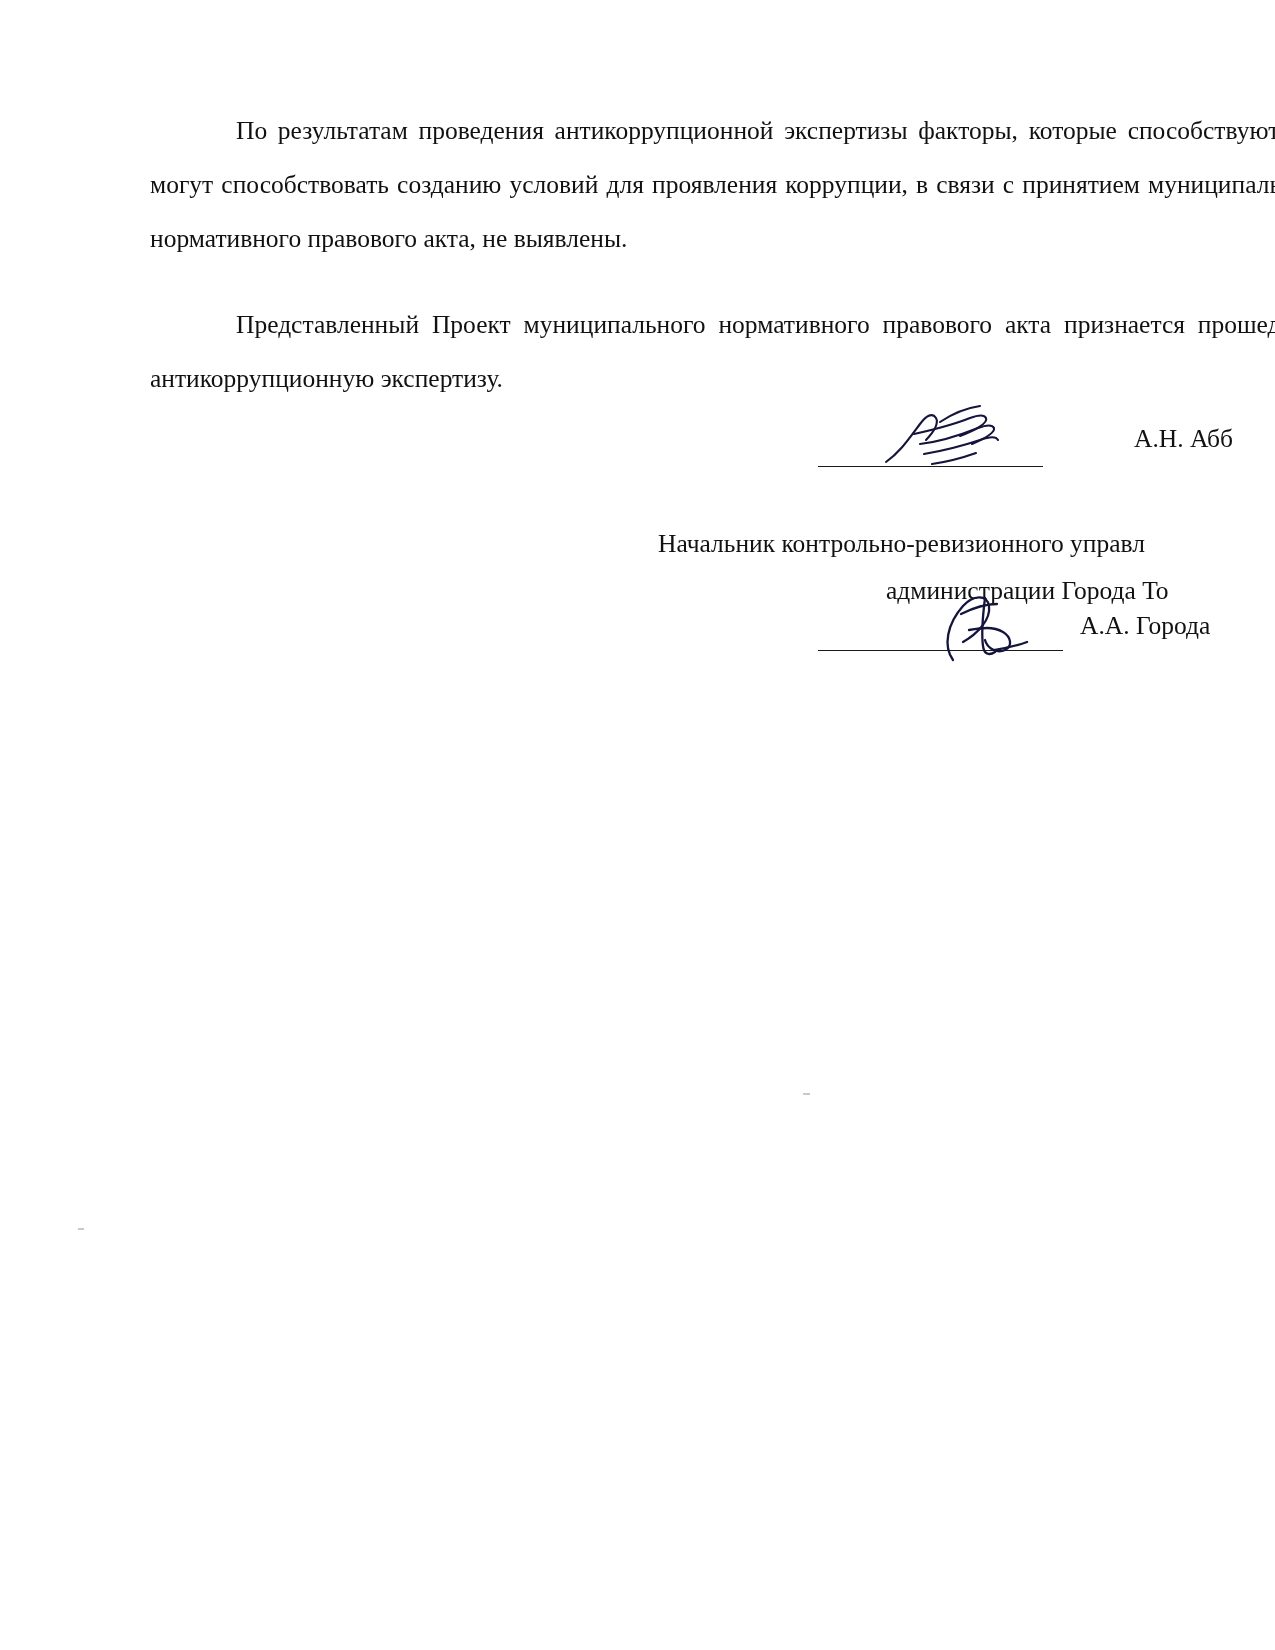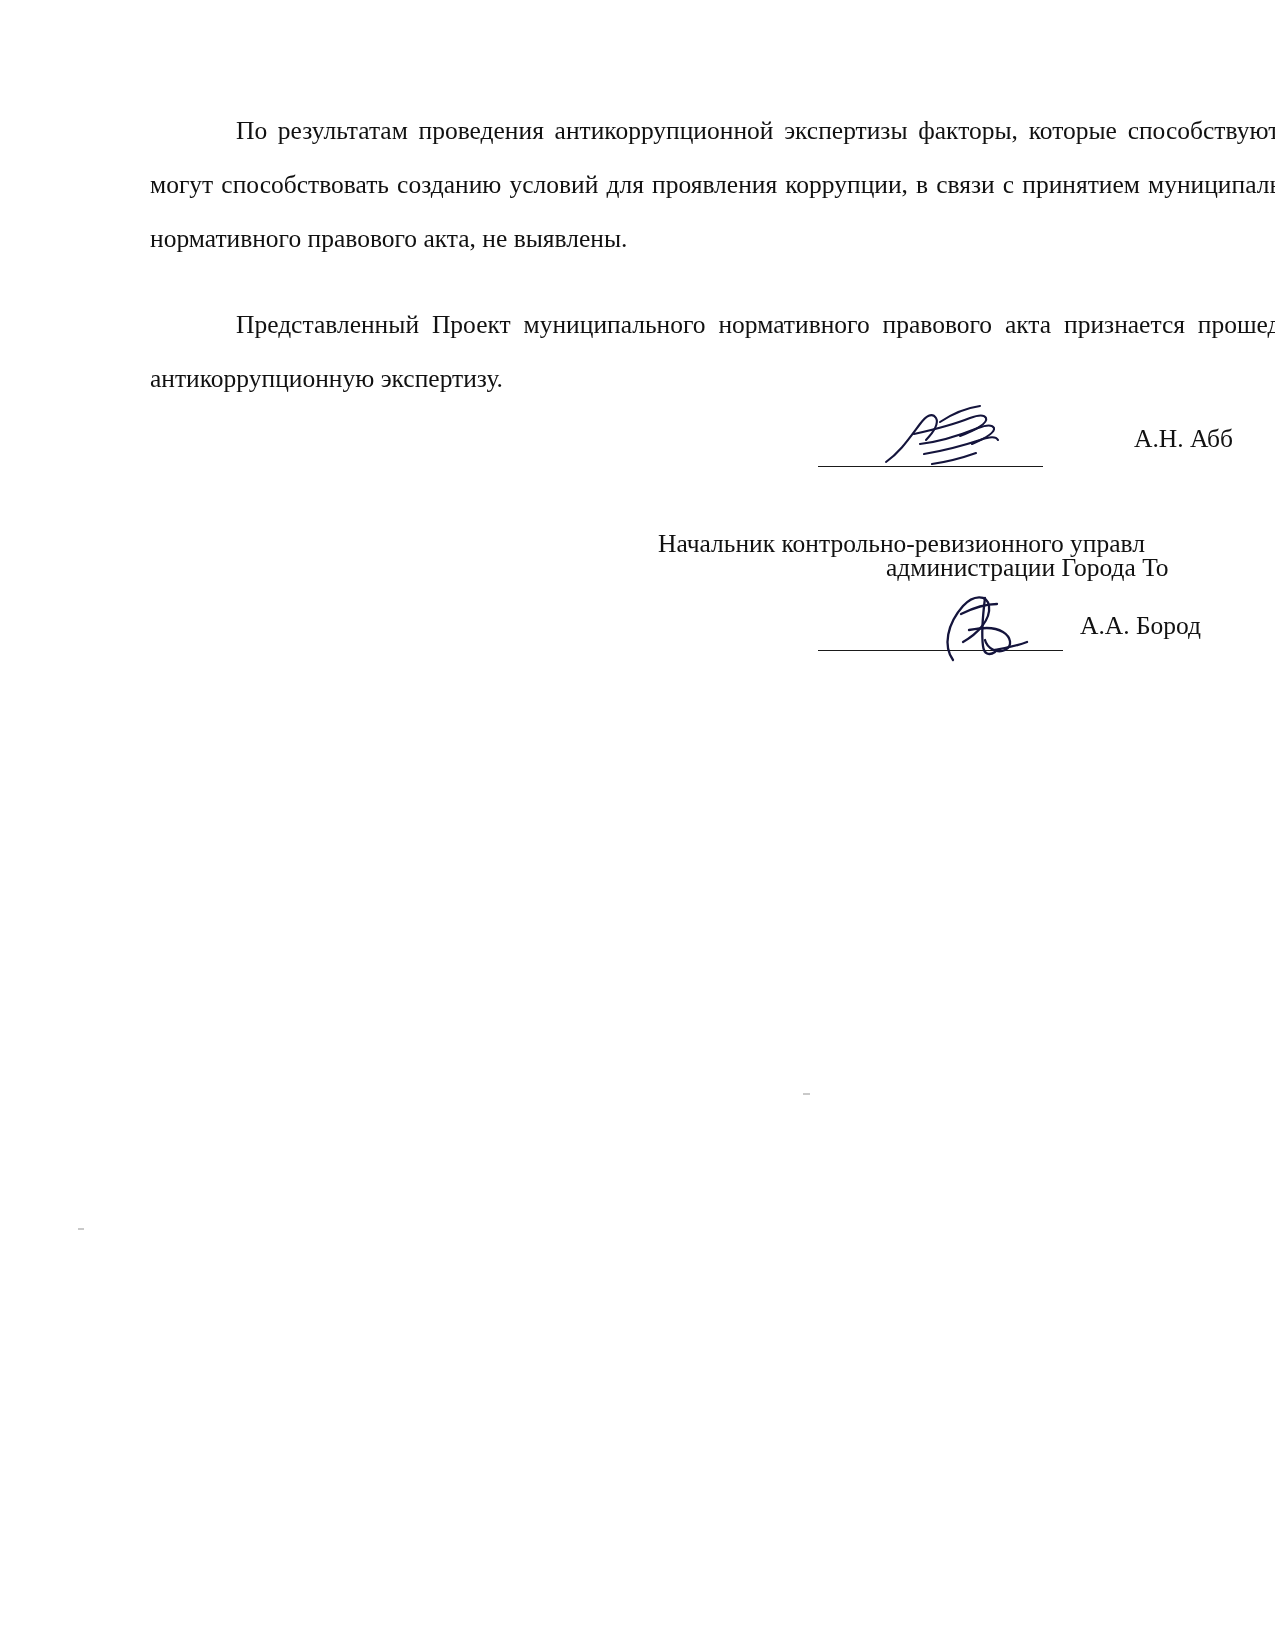--- a/index.html
+++ b/index.html
@@ -51,21 +51,21 @@
   #sig-name-2 { left: 1080px; top: 611px; }
 
   .sig-title {
     position: absolute;
     font-size: 25.5px;
     line-height: 50px;
     white-space: nowrap;
     text-align: right;
   }
   #sig-title-line-1 { left: 658px; top: 519px; }
-  #sig-title-line-2 { left: 886px; top: 543px; }
+  #sig-title-line-2 { left: 886px; top: 566px; }
 
   .signature-mark {
     position: absolute;
     pointer-events: none;
   }
   #signature-1 { left: 880px; top: 400px; width: 130px; height: 75px; }
   #signature-2 { left: 925px; top: 590px; width: 110px; height: 75px; }
 
   
   .speck {
@@ -108,18 +108,18 @@
   <svg class="signature-mark" id="signature-2" viewBox="0 0 110 75">
     <g fill="none" stroke="#14143c" stroke-width="2.3" stroke-linecap="round" stroke-linejoin="round">
       <path d="M28 70 C18 56, 22 34, 38 16 C48 5, 62 4, 64 16 C66 30, 52 44, 38 52"></path>
       <path d="M60 8 C58 24, 56 42, 58 56 C59 64, 64 66, 70 62"></path>
       <path d="M44 40 C56 38, 68 36, 78 42 C86 47, 88 56, 80 60 C72 64, 62 58, 60 50"></path>
       <path d="M70 60 C80 58, 92 56, 102 52"></path>
       <path d="M36 24 C48 18, 60 14, 72 14"></path>
     </g>
   </svg>
 
-  <div class="sig-name" id="sig-name-2">А.А. Бород</div>
+  <div class="sig-name" id="sig-name-2">А.А. Города</div>
 
   <div class="speck" id="speck-1"></div>
   <div class="speck" id="speck-2"></div>
 
 </div>
 
 </body></html>

